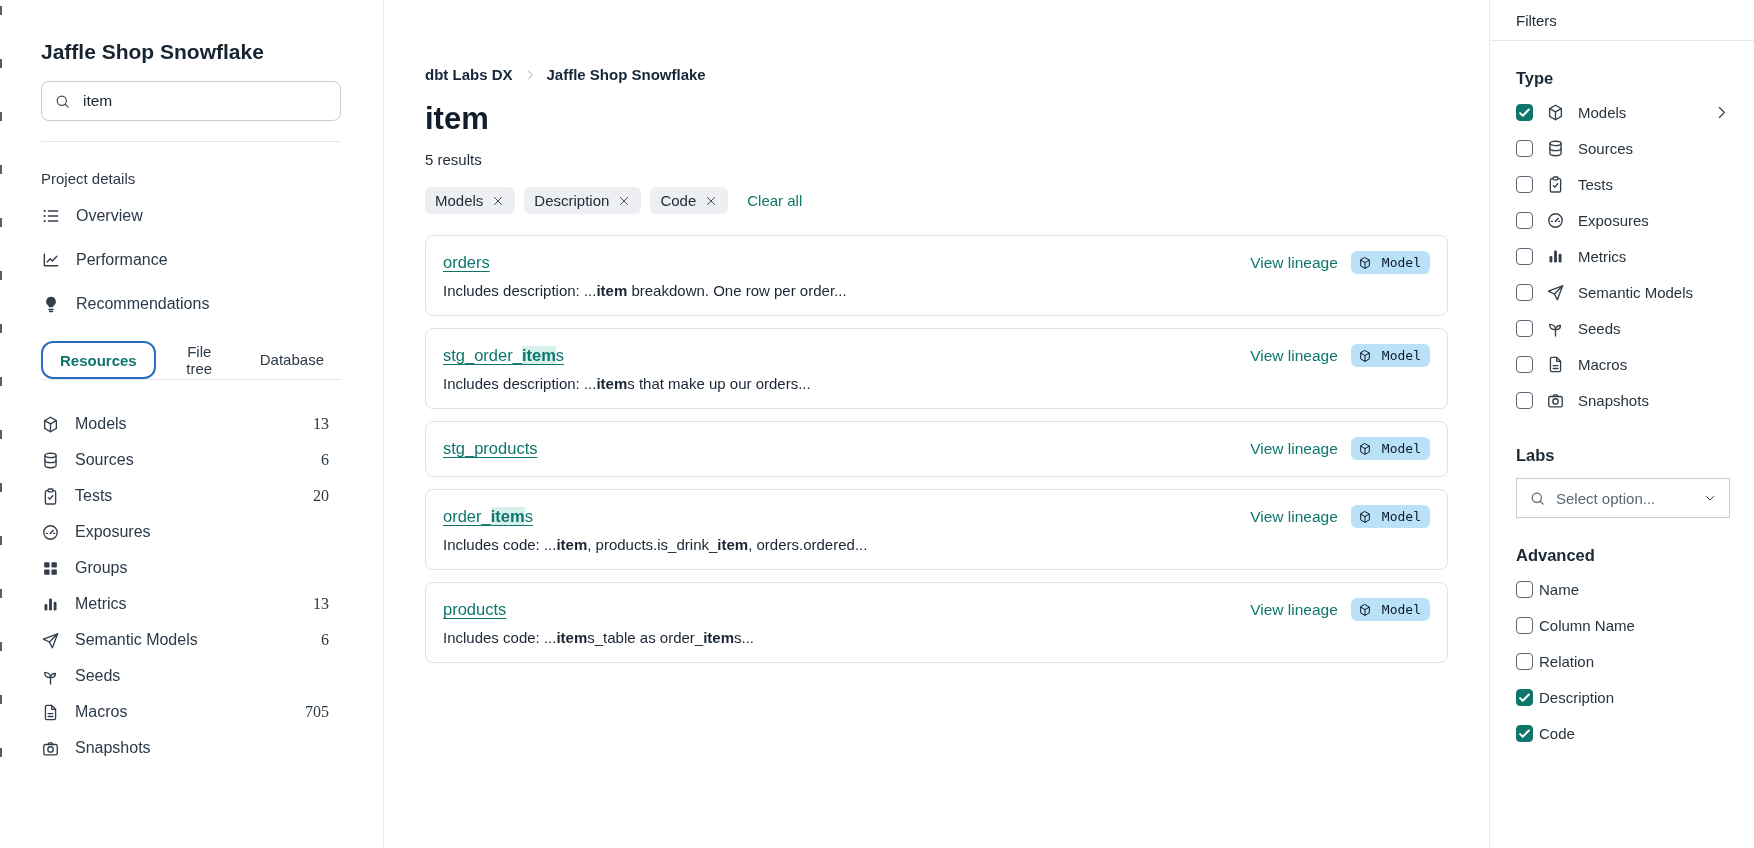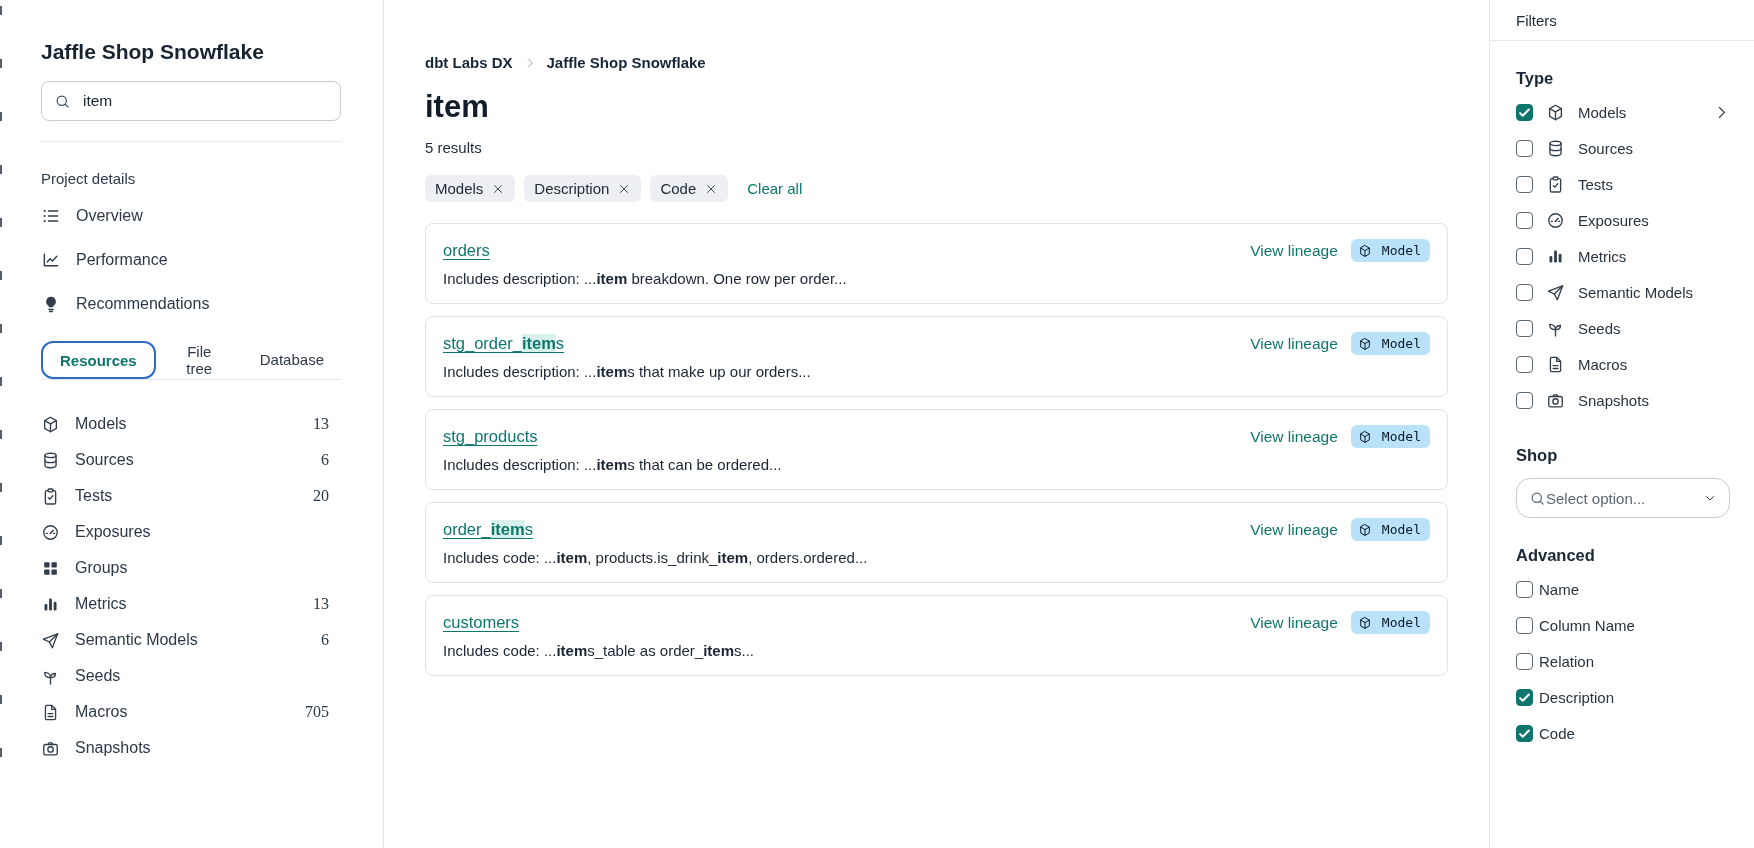--- a/index.html
+++ b/index.html
@@ -38,21 +38,21 @@
     font-size:15px; color:#2c3947; cursor:pointer; }
   .tab.active{ border:2px solid var(--tab-active-border); border-radius:12px; height:38px;
     color:var(--accent); font-weight:700; margin-bottom:-1px; background:#fff; }
   .resources{ list-style:none; margin:26px 0 0; padding:0; }
   .res-row{ display:flex; align-items:center; gap:15px; height:36px; font-size:16px; color:#2c3947;
     padding-right:12px; cursor:pointer; }
   .res-row .icn{ color:#323e4b; }
   .res-count{ margin-left:auto;font-family:Liberation Serif, serif; }
 
   
-  main{ flex:1; padding:4px 0 0 41px; }
+  main{ flex:1; padding:16px 0 0 41px; }
   .breadcrumb{ margin-top:50px; display:flex; align-items:center; gap:10px;
     font-size:15px; font-weight:700; color:#16273a; }
   .breadcrumb .crumb{ cursor:pointer; }
   .breadcrumb .icn{ color:#9aa4ae; }
   .page-title{ margin:18px 0 0; font-size:31px; font-weight:600; color:#121d2b; }
   .results-count{ margin-top:14px; font-size:15px; color:#1d2936; }
   .chips{ display:flex; align-items:center; gap:9px; margin-top:19px; }
   .chip{ background:var(--chip-bg); border-radius:6px; padding:5px 10px; font-size:15px; color:#202c39;
     display:flex; align-items:center; gap:8px; cursor:pointer; }
   .chip .icn{ color:#3f4a56; }
@@ -74,22 +74,22 @@
   .filters-title{ margin-top:12px; font-size:15px; color:#202d3a; }
   .filters-div{ border:none; border-top:1px solid var(--divider); margin:11px -24px 0 -26px; }
   .fhead{ margin-top:28px; font-size:16.5px; font-weight:600; color:#1b2835; }
   .flist{ margin-top:6px; }
   .frow{ display:flex; align-items:center; gap:13px; height:36px; font-size:15px; color:#27333f; cursor:pointer; }
   .frow .icn{ color:#333f4b; }
   .frow .chev{ margin-left:auto; color:#39444f; }
   .cb{ width:17px; height:17px; border:1.5px solid #5d6773; border-radius:4px; flex:none;
     display:flex; align-items:center; justify-content:center; background:#fff; }
   .cb.checked{ background:var(--checkbox-checked); border-color:var(--checkbox-checked); color:#fff; }
-  .select{ margin-top:13px; height:40px; border:1px solid #c6ccd2; border-radius:14px;
-    display:flex; align-items:center; padding:0 12px; color:#5a6672; font-size:15px; cursor:pointer; }
+  .select{ margin-top:13px; height:40px; border:1px solid #c6ccd2; border-radius:0;
+    display:flex; align-items:center; padding:0 12px; gap:10px; color:#5a6672; font-size:15px; cursor:pointer; }
   .select .sicn{ color:#5a6672; }
   .select .chev-d{ margin-left:auto; color:#2c3947; }
   .adv .frow{ gap:6px; }
 </style>
 </head>
 <body>
 
 <div class="edge-artifact"></div>
 
 <div class="app">
@@ -365,21 +365,20 @@
                   <svg viewBox="0 0 24 24" fill="none" stroke="currentColor" stroke-width="1.7" stroke-linecap="round" stroke-linejoin="round">
                     <path d="M12 2.8l7.4 4.2v10L12 21.2l-7.4-4.2V7z"></path>
                     <path d="M4.8 7.1L12 11.3l7.2-4.2"></path>
                     <path d="M12 11.3V21"></path>
                   </svg>
                 </span>
           <span>Model</span>
         </span>
       </div>
     </div>
-    <div class="desc"><span>Includes description: ...</span><span class="b">item</span><span>s that can be ordered...</span></div>
   </div>
 
   <div class="card">
     <div class="card-top">
       <a class="res-link"><span>order_</span><span class="b hl">item</span><span>s</span></a>
       <div class="card-actions">
         <a class="lineage">View lineage</a>
         <span class="badge">
           <span class="icn icn-14">
                   <svg viewBox="0 0 24 24" fill="none" stroke="currentColor" stroke-width="1.7" stroke-linecap="round" stroke-linejoin="round">
@@ -390,21 +389,21 @@
                 </span>
           <span>Model</span>
         </span>
       </div>
     </div>
     <div class="desc"><span>Includes code: ...</span><span class="b">item</span><span>, products.is_drink_</span><span class="b">item</span><span>, orders.ordered...</span></div>
   </div>
 
   <div class="card">
     <div class="card-top">
-      <a class="res-link"><span>customers</span></a>
+      <a class="res-link"><span>products</span></a>
       <div class="card-actions">
         <a class="lineage">View lineage</a>
         <span class="badge">
           <span class="icn icn-14">
                   <svg viewBox="0 0 24 24" fill="none" stroke="currentColor" stroke-width="1.7" stroke-linecap="round" stroke-linejoin="round">
                     <path d="M12 2.8l7.4 4.2v10L12 21.2l-7.4-4.2V7z"></path>
                     <path d="M4.8 7.1L12 11.3l7.2-4.2"></path>
                     <path d="M12 11.3V21"></path>
                   </svg>
                 </span>
@@ -542,21 +541,21 @@
             <svg viewBox="0 0 24 24" fill="none" stroke="currentColor" stroke-width="1.7" stroke-linecap="round" stroke-linejoin="round">
               <rect x="3.5" y="7" width="17" height="13" rx="2"></rect>
               <circle cx="12" cy="13.2" r="3.4"></circle>
               <path d="M9 7l1.2-2.2h3.6L15 7"></path>
             </svg>
           </span>
     <span>Snapshots</span>
 
   </label>
 </div>
-    <div class="fhead">Shop</div>
+    <div class="fhead">Labs</div>
     <div class="select">
       <span class="sicn icn icn-17">
           <svg viewBox="0 0 24 24" fill="none" stroke="currentColor" stroke-width="1.7" stroke-linecap="round" stroke-linejoin="round">
             <circle cx="11" cy="11" r="6.5"></circle>
             <path d="M15.9 15.9L20 20"></path>
           </svg>
         </span>
       <span>Select option...</span>
       <span class="chev-d icn icn-14">
           <svg viewBox="0 0 24 24" fill="none" stroke="currentColor" stroke-width="1.7" stroke-linecap="round" stroke-linejoin="round">

